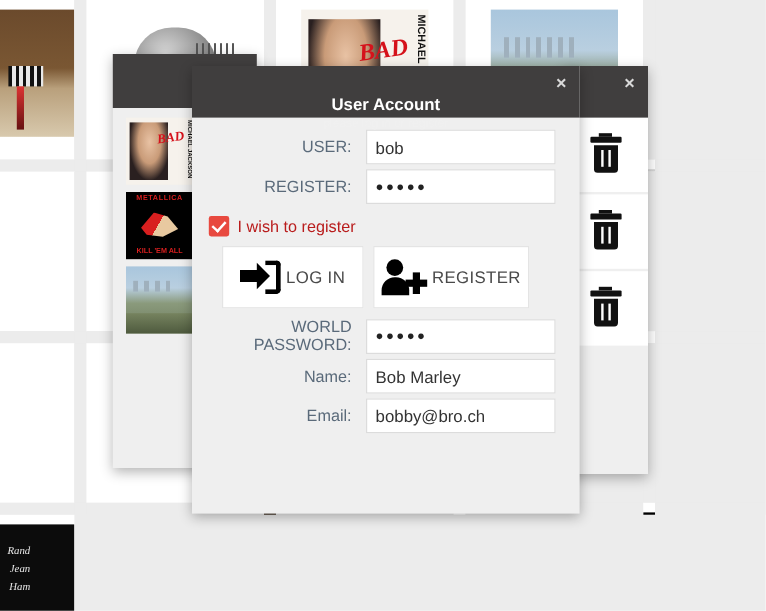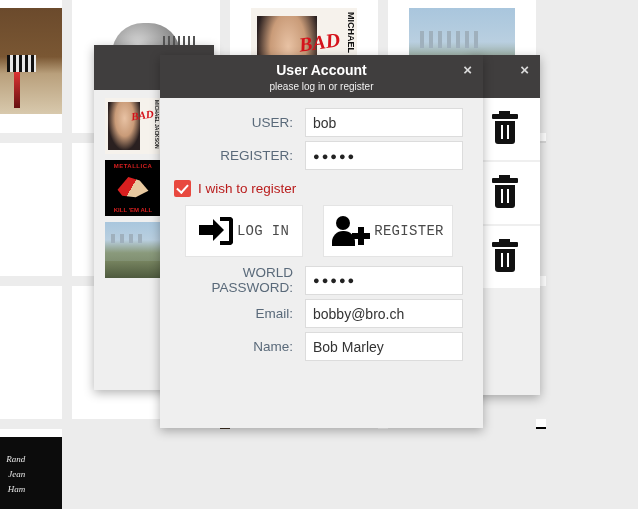--- a/index.html
+++ b/index.html
@@ -96,21 +96,21 @@
   
   .dialog {
     position: absolute;
     background: #efefef;
     box-shadow: 0 3px 10px rgba(0,0,0,0.30);
   }
   .dlg-head {
     background: #403e3e; color: #ffffff; position: relative;
     text-align: center;
   }
-  .dlg-title { font-size: 14px; font-weight: bold; padding-top: 7px; line-height: 16px; }
+  .dlg-title { font-size: 14px; font-weight: bold; padding-top: 24px; line-height: 16px; }
   .dlg-sub { font-size: 10px; padding: 2px 0 7px; line-height: 14px; color:#f0f0f0; }
   .dlg-close {
     position: absolute; top: 8px; right: 11px;
     font-size: 15px; color: #d9d9d9; cursor: pointer;
     line-height: 14px; font-weight: bold;
   }
 
   
   #dialog-back-right { left: 470px; top: 55px; width: 70px; height: 340px; }
   #dialog-back-right .dlg-head { height: 43px; }
@@ -157,21 +157,21 @@
   .checkbox {
     width: 17px; height: 17px; background: #e8493f; border-radius: 2px;
     position: relative; margin-right: 7px; flex: none; cursor: pointer;
   }
   .checkbox::after {
     content:""; position:absolute; left:5px; top:2px; width:5px; height:9px;
     border:solid #fff; border-width: 0 2px 2px 0; transform: rotate(42deg);
   }
   .checklabel { font-size: 13.5px; color: #b91c1c; }
 
-  .btnrow { display:flex; gap: 20px; padding: 0 0 8px 25px; font-family: Liberation Mono, monospace; }
+  .btnrow { display:flex; gap: 8px; padding: 0 0 8px 25px; }
   .abtn {
     background:#fff; border:1px solid #e4e4e4; height: 52px;
     display:flex; align-items:center; justify-content:center; gap:4px;
     cursor:pointer; padding: 0 10px;
   }
   #login-button { width: 118px; }
   #register-button { width: 130px; justify-content: center; }
   .abtn .lbl { font-size: 14px; color:#4a4a4a; letter-spacing:0.3px; }
 
   .ico-login { width: 34px; height: 28px; position: relative; flex:none; }
@@ -379,27 +379,27 @@
           <span class="lbl">REGISTER</span>
         </div>
       </div>
 
       <div class="frow">
         <div class="flabel">WORLD PASSWORD:</div>
         <div class="finput pw">●●●●●</div>
       </div>
 
       <div class="frow">
+        <div class="flabel">Name:</div>
+        <div class="finput">Bob Marley</div>
+      </div>
+
+      <div class="frow">
         <div class="flabel">Email:</div>
         <div class="finput">bobby@bro.ch</div>
       </div>
 
-      <div class="frow">
-        <div class="flabel">Name:</div>
-        <div class="finput">Bob Marley</div>
-      </div>
-
 
 
     </div>
   </div>
 
 </div>
 
 </body></html>

